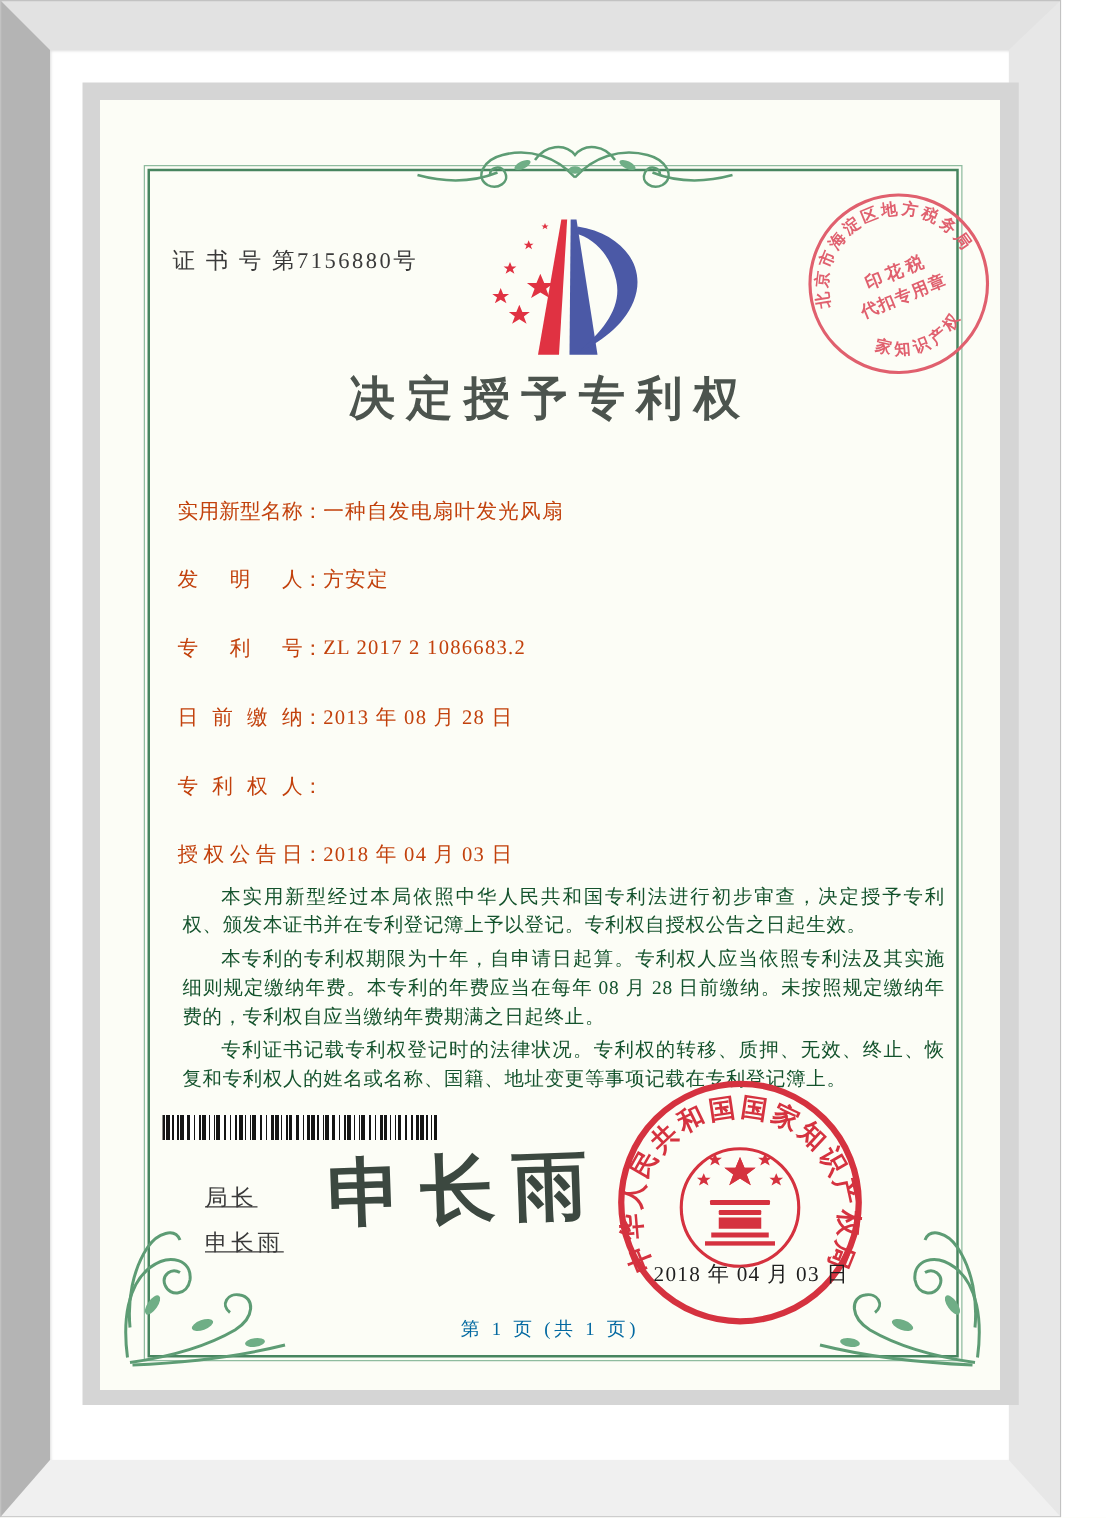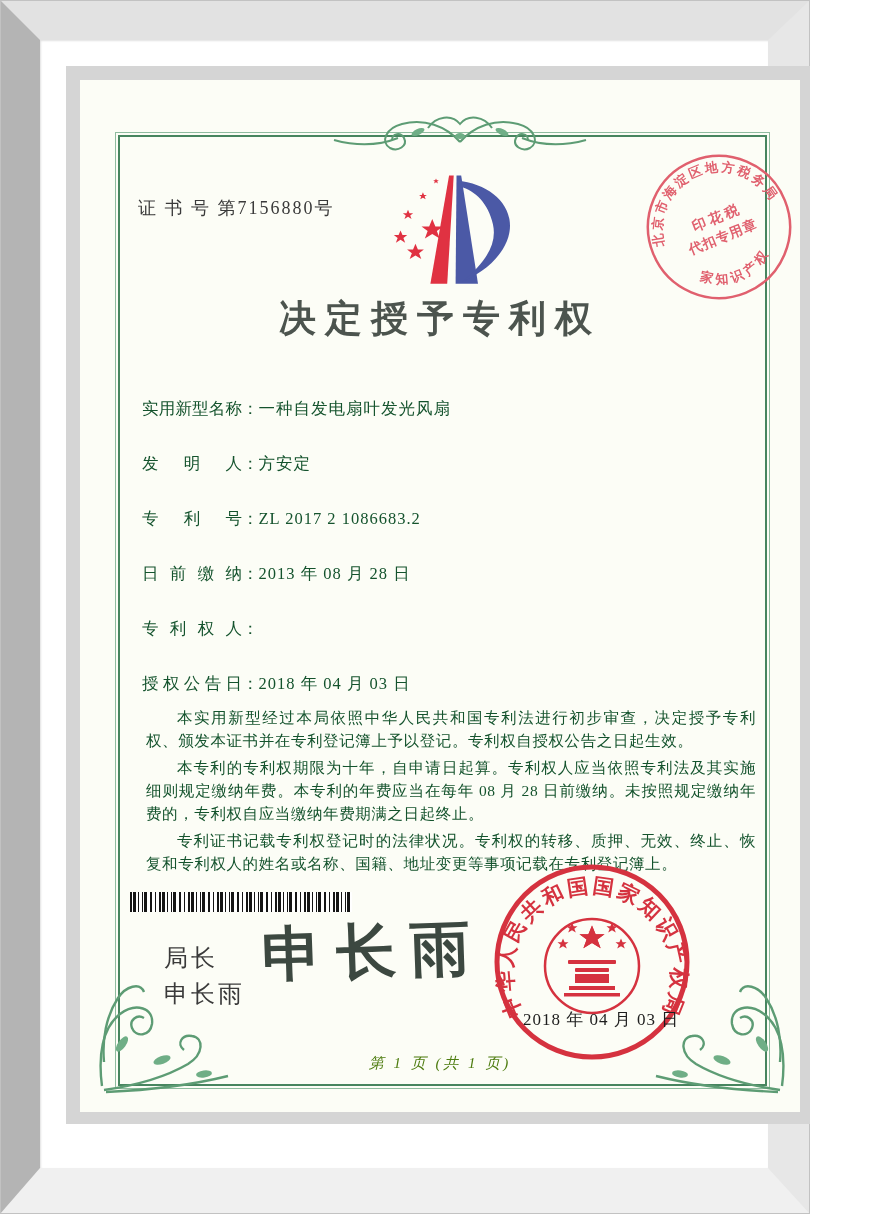--- a/index.html
+++ b/index.html
@@ -1,17 +1,17 @@
 <!DOCTYPE html>
 <html><head>
 <meta charset="utf-8">
 <style>
   html,body{margin:0;padding:0;}
   body{width:885px;height:1214px;background:#ffffff;font-family:"Liberation Serif", serif;}
-  .scene{position:relative;width:810px;height:1214px;overflow:hidden;background:#fafafa;}
+  .scene{position:relative;width:810px;height:1214px;overflow:hidden;background:#fafafa;padding-left:39px;}
 
   
   .frame{position:absolute;inset:0;border-style:solid;border-width:40px 42px 46px 40px;
          border-top-color:#e2e2e2;border-right-color:#e7e7e7;border-bottom-color:#f0f0f0;border-left-color:#b4b4b4;
          box-sizing:border-box;background:#ffffff;}
   .frame-edge{position:absolute;inset:0;border:1px solid #c2c2c2;box-sizing:border-box;}
   .mat{position:absolute;left:40px;top:40px;right:42px;bottom:46px;background:#ffffff;
        box-shadow:inset 1px 1px 2px rgba(0,0,0,.12);}
   .paper-band{position:absolute;left:66px;top:66px;width:749px;height:1058px;background:#d5d5d5;}
 
@@ -19,46 +19,46 @@
   .paper{position:absolute;left:80px;top:80px;width:720px;height:1032px;background:#fcfdf6;}
   .green-border{position:absolute;left:38px;top:55px;right:33px;bottom:26px;
                 border:2px solid #47855f;outline:1px solid #8fbc9f;outline-offset:2px;}
   .orn{position:absolute;pointer-events:none;}
 
   .cert-no{position:absolute;left:58px;top:116px;font-size:18px;letter-spacing:2px;color:#3a3a3a;}
   .logo{position:absolute;left:300px;top:88px;}
   .title{position:absolute;left:0;top:214px;width:100%;text-align:center;font-size:37px;font-weight:600;
          letter-spacing:9px;color:#4c544e;}
 
-  .field{position:absolute;left:62px;font-size:16.5px;color:#14532d;display:flex;align-items:center;}
+  .field{position:absolute;left:62px;font-size:16.5px;color:#c2410c;display:flex;align-items:flex-start;}
   .field .lab{display:inline-block;width:100px;text-align:justify;text-align-last:justify;}
   .field .val{letter-spacing:1px;}
   .f0{top:318px}.f1{top:373px}.f2{top:428px}.f3{top:483px}.f4{top:538px}.f5{top:593px}
 
   .body-text{position:absolute;left:62px;top:622px;width:618px;}
   .body-text p{margin:4px;font-size:15.5px;line-height:23px;letter-spacing:.6px;color:#14532d;
                text-align:justify;text-indent:2em;}
 
   .barcode{position:absolute;left:50px;top:812px;width:222px;height:20px;
     background:repeating-linear-gradient(90deg,#151515 0 2px,#fff 2px 3px,#151515 3px 6px,#fff 6px 8px,
       #151515 8px 9px,#fff 9px 12px,#151515 12px 13px,#fff 13px 14px,#151515 14px 17px,#fff 17px 20px,
       #151515 20px 22px,#fff 22px 25px,#151515 25px 26px,#fff 26px 29px);}
 
   .signer{position:absolute;left:84px;top:860px;font-family:"Liberation Sans",sans-serif;
-          font-size:24px;color:#3a3a3a;letter-spacing:3px;line-height:36px;}
+          font-size:18px;color:#3a3a3a;letter-spacing:3px;line-height:36px;text-decoration:underline;}
   .signature{position:absolute;left:182px;top:832px;font-size:60px;color:#3c4840;letter-spacing:14px;
              font-weight:600;transform:rotate(-2deg);white-space:nowrap;}
 
   .issue-seal{position:absolute;left:412px;top:782px;}
   .seal-date{position:absolute;left:436px;top:928px;width:170px;text-align:center;font-size:17px;
              letter-spacing:1px;color:#1e1e1e;}
   .tax-stamp{position:absolute;left:564px;top:72px;transform:rotate(-22deg);}
 
   .footer{position:absolute;left:0;top:974px;width:100%;text-align:center;font-size:15px;
-          letter-spacing:3px;color:#4d7c0f;font-style:italic;}
+          letter-spacing:3px;color:#0369a1;}
 </style>
 </head>
 <body>
 
 <div class="scene">
 
   <div class="frame"></div>
   <div class="frame-edge"></div>
   <div class="mat"></div>
   <div class="paper-band"></div>

